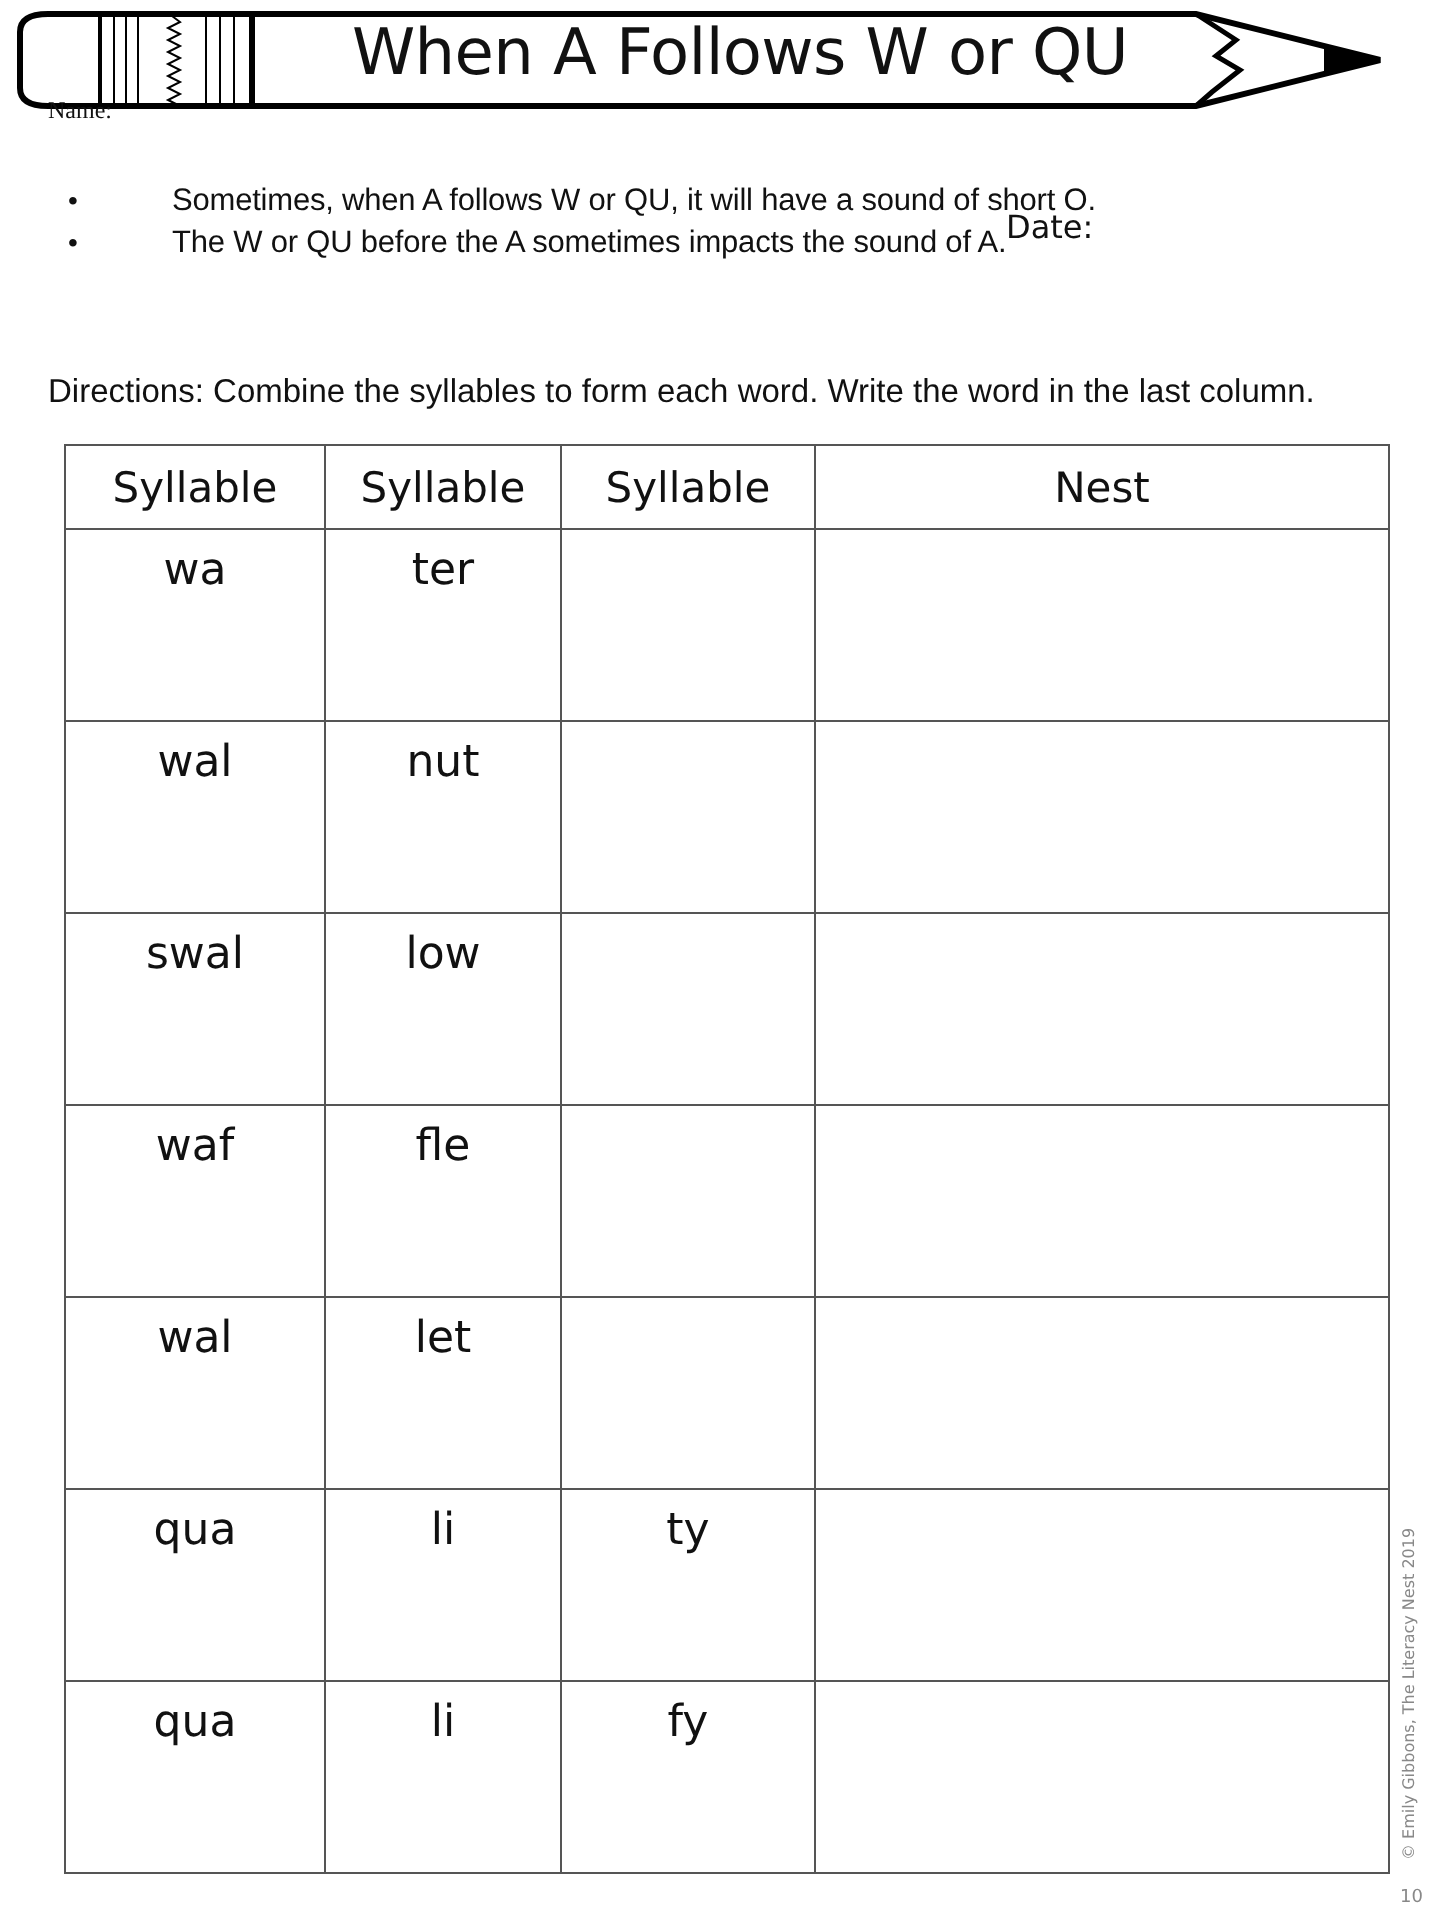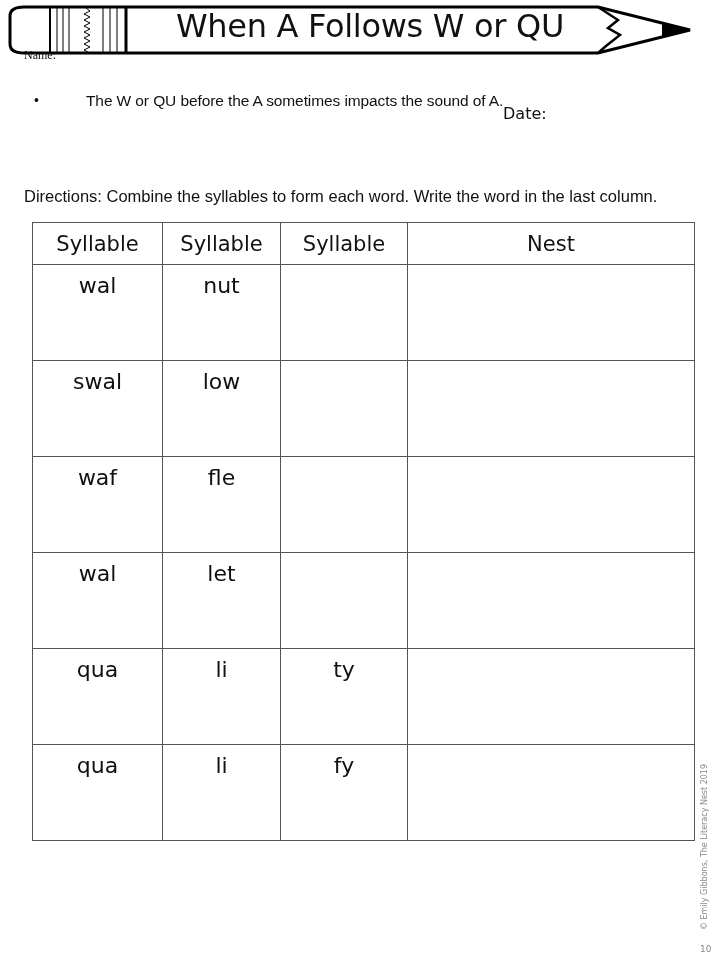--- a/index.html
+++ b/index.html
@@ -43,20 +43,21 @@
   <polyline points="86,8 90,11 84,14 90,17 84,20 90,23 84,26 90,29 84,32 90,35 84,38 90,41 84,44 90,47 84,50 88,52" fill="none" stroke="#000" stroke-width="1"></polyline>
   <polyline points="598,7 618,20 608,28 620,35 606,46 598,53" fill="none" stroke="#000" stroke-width="2.5"></polyline>
   <polygon points="662,24 690,30 662,36" fill="#000"></polygon>
 </svg>
 
 <div class="title">When A Follows W or QU</div>
 <div class="name-label">Name:</div>
 <div class="date-label">Date:</div>
 
 <ul class="bullets">
+  <li>Sometimes, when A follows W or QU, it will have a sound of short O.</li>
   <li>The W or QU before the A sometimes impacts the sound of A.</li>
 </ul>
 
 <div class="directions">Directions: Combine the syllables to form each word. Write the word in the last column.</div>
 
 <table class="grid">
   <colgroup>
     <col style="width:130px">
       <col style="width:118px">
       <col style="width:127px">
@@ -64,20 +65,26 @@
   </colgroup>
   <thead>
     <tr>
       <th>Syllable</th>
       <th>Syllable</th>
       <th>Syllable</th>
       <th class="word">Nest</th>
     </tr>
   </thead>
   <tbody>
+    <tr>
+      <td>wa</td>
+      <td>ter</td>
+      <td></td>
+      <td class="word"></td>
+    </tr>
     <tr>
       <td>wal</td>
       <td>nut</td>
       <td></td>
       <td class="word"></td>
     </tr>
     <tr>
       <td>swal</td>
       <td>low</td>
       <td></td>

